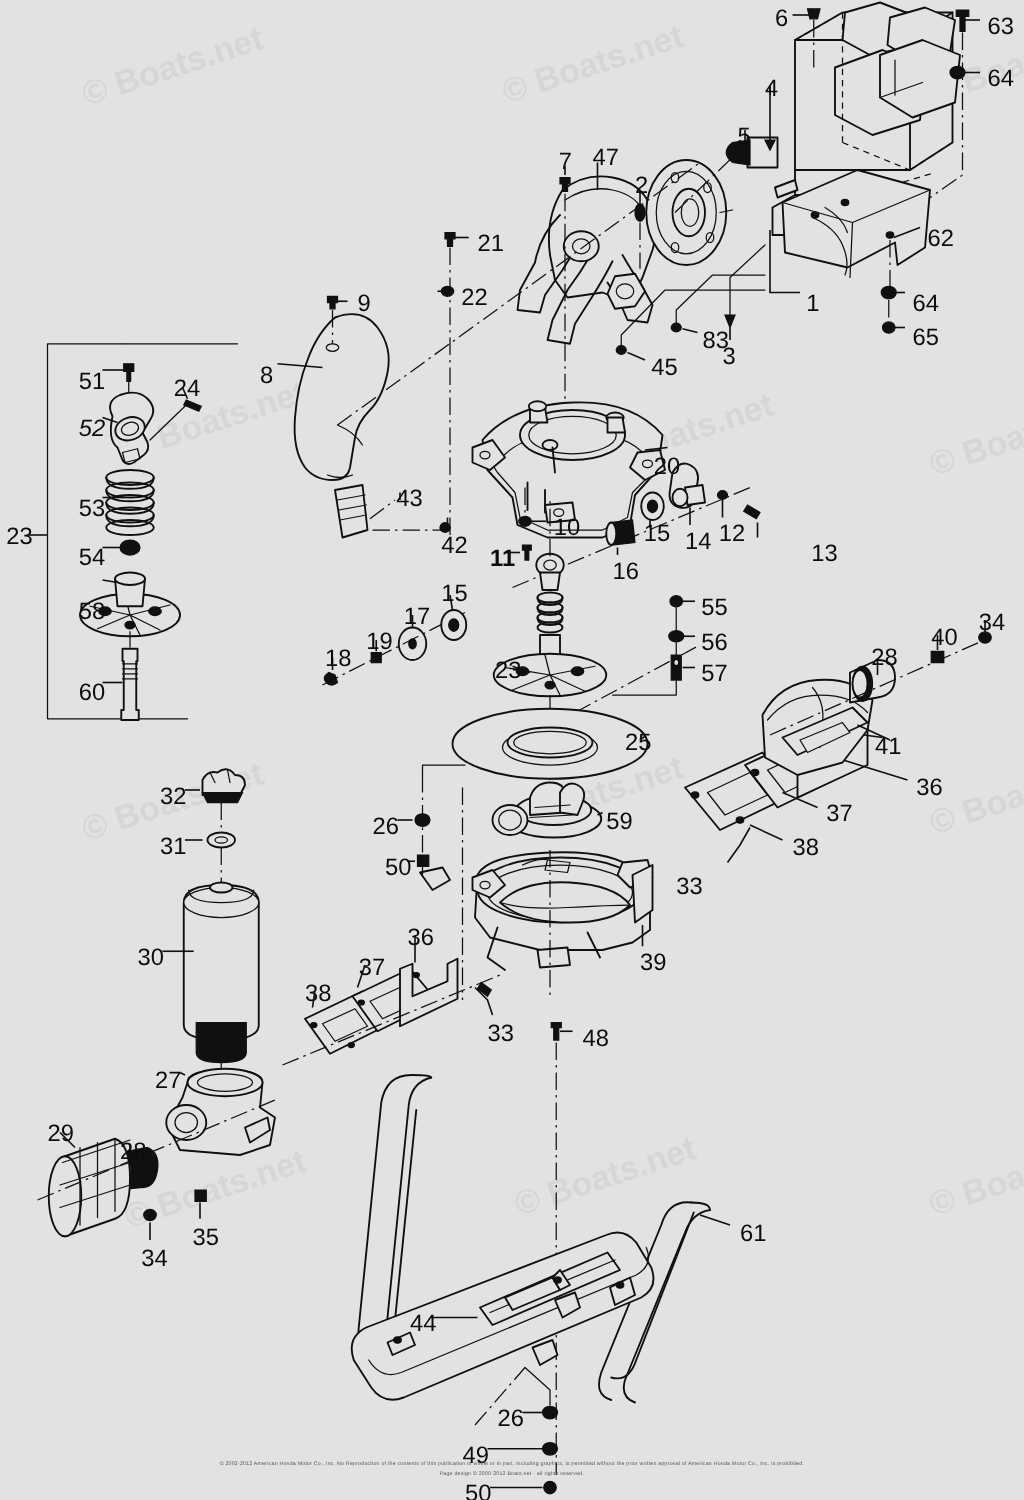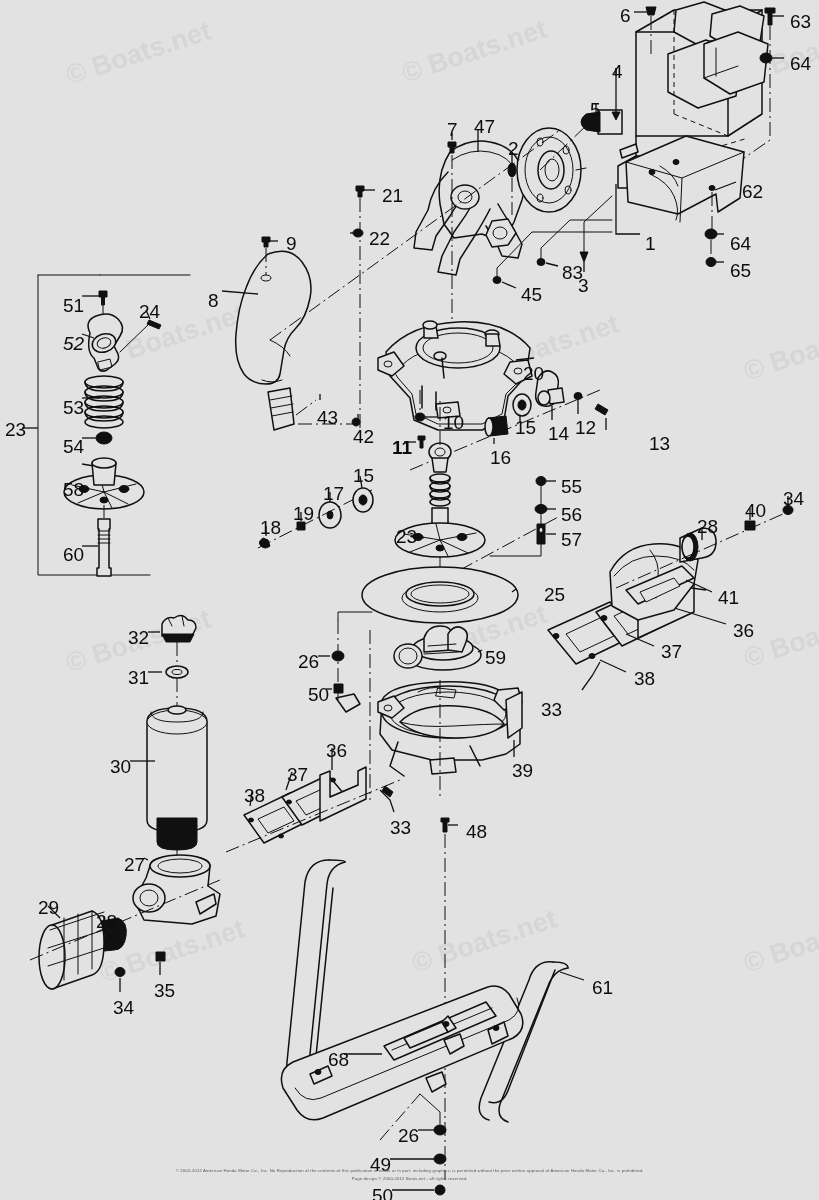--- a/index.html
+++ b/index.html
@@ -611,40 +611,40 @@
       <div class="lbl" style="left: 515px; top: 418px;">15</div>
       <div class="lbl" style="left: 490px; top: 448px;">16</div>
       <div class="lbl" style="left: 323px; top: 484px;">17</div>
       <div class="lbl" style="left: 260px; top: 518px;">18</div>
       <div class="lbl" style="left: 293px; top: 504px;">19</div>
       <div class="lbl" style="left: 523px; top: 364px;">20</div>
       <div class="lbl" style="left: 382px; top: 186px;">21</div>
       <div class="lbl" style="left: 369px; top: 229px;">22</div>
       <div class="lbl" style="left: 5px; top: 420px;">23</div>
       <div class="lbl" style="left: 139px; top: 302px;">24</div>
-      <div class="lbl" style="left: 544px; top: 585px;">25</div>
+      <div class="lbl" style="left: 500px; top: 585px;">25</div>
       <div class="lbl" style="left: 298px; top: 652px;">26</div>
       <div class="lbl" style="left: 124px; top: 855px;">27</div>
       <div class="lbl" style="left: 96px; top: 912px;">28</div>
       <div class="lbl" style="left: 38px; top: 898px;">29</div>
       <div class="lbl" style="left: 110px; top: 757px;">30</div>
       <div class="lbl" style="left: 128px; top: 668px;">31</div>
       <div class="lbl" style="left: 128px; top: 628px;">32</div>
       <div class="lbl" style="left: 541px; top: 700px;">33</div>
       <div class="lbl" style="left: 113px; top: 998px;">34</div>
       <div class="lbl" style="left: 154px; top: 981px;">35</div>
       <div class="lbl" style="left: 326px; top: 741px;">36</div>
       <div class="lbl" style="left: 287px; top: 765px;">37</div>
       <div class="lbl" style="left: 244px; top: 786px;">38</div>
       <div class="lbl" style="left: 512px; top: 761px;">39</div>
       <div class="lbl" style="left: 745px; top: 501px;">40</div>
-      <div class="lbl" style="left: 718px; top: 588px;">41</div>
+      <div class="lbl" style="left: 700px; top: 588px;">41</div>
       <div class="lbl" style="left: 353px; top: 427px;">42</div>
-      <div class="lbl" style="left: 317px; top: 408px;">43</div>
-      <div class="lbl" style="left: 328px; top: 1050px;">68</div>
+      <div class="lbl" style="left: 317px; top: 390px;">43</div>
+      <div class="lbl" style="left: 328px; top: 1050px;">44</div>
       <div class="lbl" style="left: 521px; top: 285px;">45</div>
       <div class="lbl" style="left: 562px; top: 263px;">83</div>
       <div class="lbl" style="left: 474px; top: 117px;">47</div>
       <div class="lbl" style="left: 466px; top: 822px;">48</div>
       <div class="lbl" style="left: 370px; top: 1155px;">49</div>
       <div class="lbl" style="left: 372px; top: 1186px;">50</div>
       <div class="lbl" style="left: 63px; top: 296px;">51</div>
       <div class="lbl" style="left: 63px; top: 334px; font-style: italic;">52</div>
       <div class="lbl" style="left: 63px; top: 398px;">53</div>
       <div class="lbl" style="left: 63px; top: 437px;">54</div>

